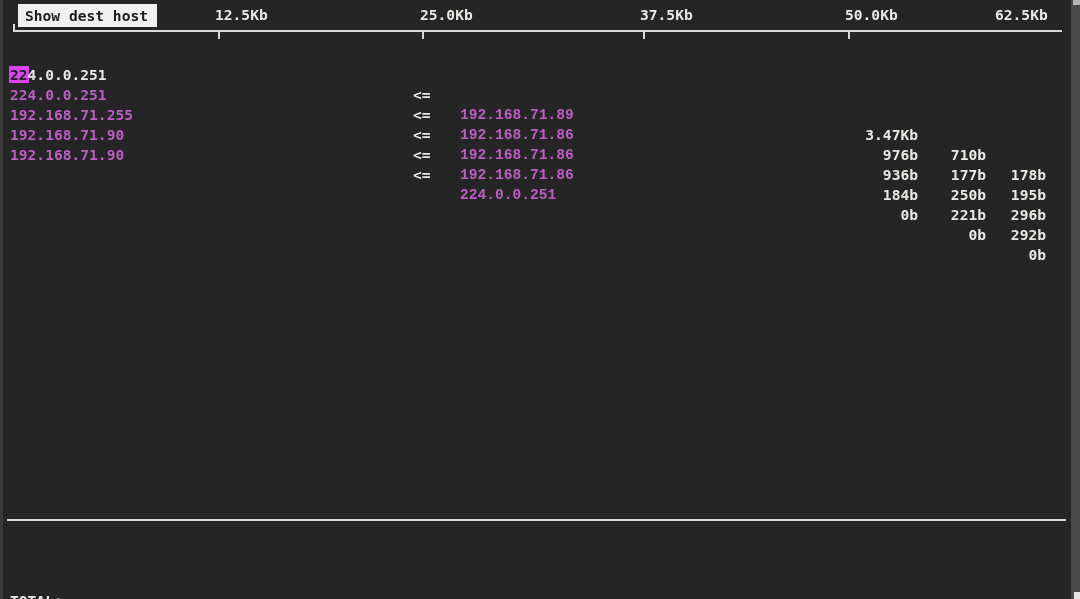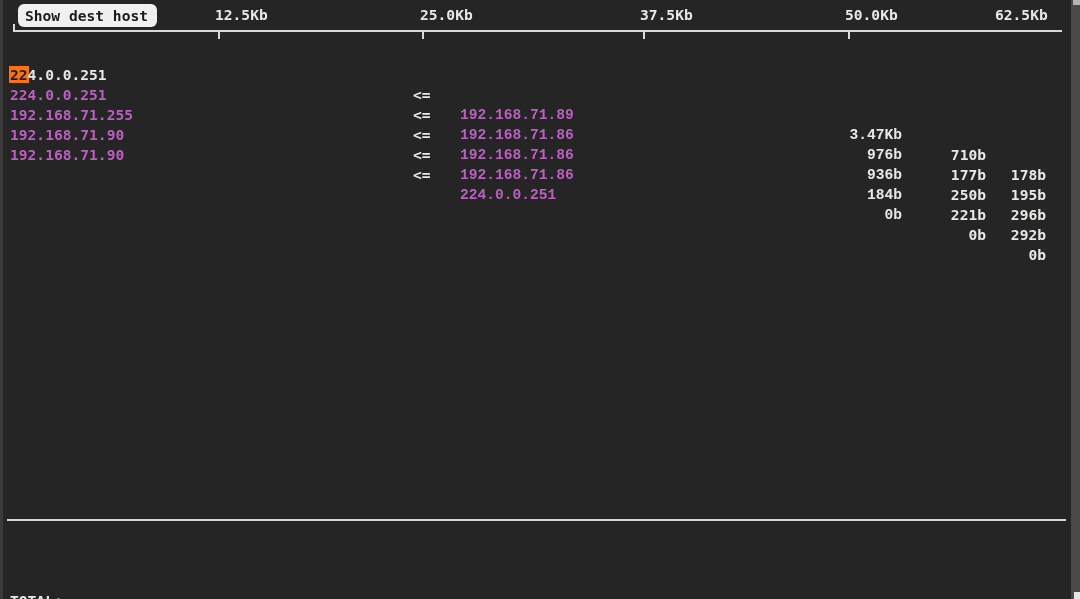--- a/index.html
+++ b/index.html
@@ -6,38 +6,38 @@
   .screen{
     position:relative;width:1080px;height:599px;overflow:hidden;
     background:#252525;
     font-family:"DejaVu Sans Mono","Liberation Mono",monospace;
     font-weight:bold;font-size:14.6px;color:#e8e8e4;
     cursor:text;
   }
   .row{position:absolute;left:0;width:100%;height:20px;line-height:20px;white-space:pre;}
   .magenta{color:#bc5fc2;}
   .white{color:#e8e8e4;}
-  .hl{background:#f97316;color:#1c1c1c;padding:0 1px;margin:7px -1px;}
+  .hl{background:#d946ef;color:#1c1c1c;padding:0 1px;margin:7px -1px;}
   
   .dest-btn{
     position:absolute;left:18px;top:4px;width:139px;height:23px;
     background:#f0f0ee;color:#1c1c1c;line-height:23px;
-    padding-left:7px;box-sizing:border-box;white-space:pre;border-radius:6px;
+    padding-left:7px;box-sizing:border-box;white-space:pre;
   }
   .scale-label{position:absolute;top:5px;height:20px;line-height:20px;text-align:center;}
   .scale-line{position:absolute;top:30px;left:13px;width:1049px;height:2px;background:#d9d9d9;}
   .tick{position:absolute;width:2px;background:#d9d9d9;}
   .tick.up{top:24px;height:6px;}
   .tick.down{top:32px;height:7px;}
   
   .src{position:absolute;left:10px;}
   .arrow{position:absolute;left:413px;color:#e8e8e4;}
   .dst{position:absolute;left:460px;font-family:Liberation Mono, monospace;}
   .rate{position:absolute;text-align:right;}
-  .c1{right:178px;font-family:Liberation Mono, monospace;} .c2{right:94px;} .c3{right:34px;text-align:right;}
+  .c1{right:162px;} .c2{right:94px;} .c3{right:34px;text-align:right;}
   .cumv{position:absolute;right:813px;text-align:right;}
   .flabel{position:absolute;left:10px;}
   .cum-label{position:absolute;left:152px;}
   .divider{position:absolute;top:519px;left:7px;width:1059px;height:2px;background:#d8d8d8;}
   
   .edge-left{position:absolute;left:0;top:0;width:3px;height:599px;background:#3a3a3a;}
   .sb-track{position:absolute;left:1071px;top:0;width:9px;height:599px;background:#4a4a4a;}
   .sb-top{position:absolute;left:1073px;top:0;width:7px;height:5px;background:#b5b5b5;}
   .sb-bottom{position:absolute;left:1074px;top:592px;width:6px;height:7px;background:#e6e6e6;}
 </style>

